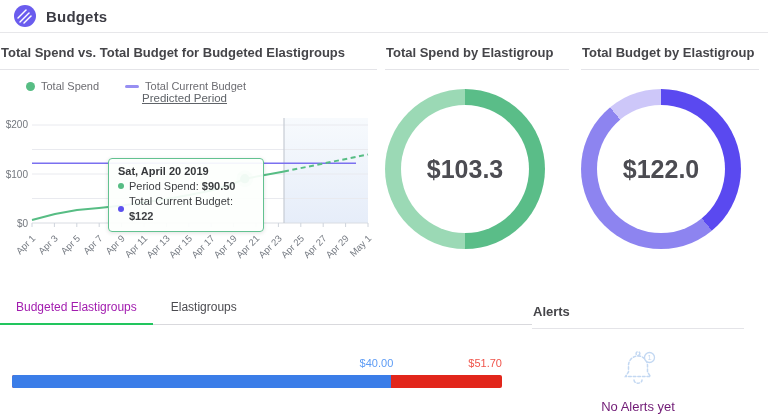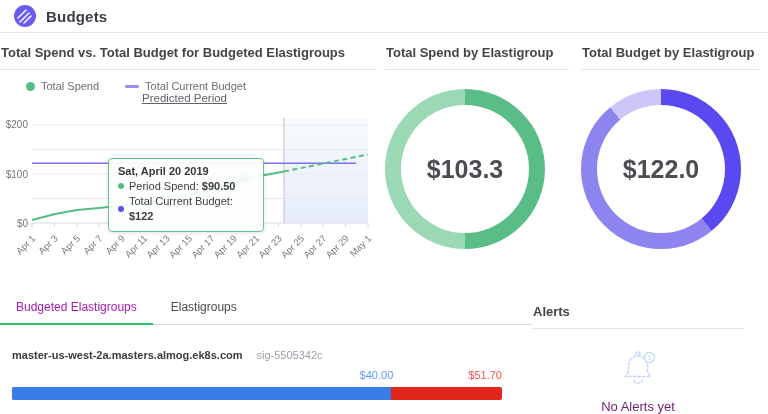--- a/index.html
+++ b/index.html
@@ -203,24 +203,20 @@
   </div>
 
   <div class="bottom-row">
     <section class="groups-col">
       <div class="tabs">
         <div class="tab active">Budgeted Elastigroups</div>
         <div class="tab">Elastigroups</div>
       </div>
 
       <div class="group-row">
-        <div class="group-head">
-          <span class="g-name">master-us-west-2a.masters.almog.ek8s.com</span>
-          <span class="g-sig">sig-5505342c</span>
-        </div>
         <div class="bar-labels">
           <span class="lbl-blue" style="right: 22.6%;">$40.00</span>
           <span class="lbl-red">$51.70</span>
         </div>
         <div class="budget-bar" style="background: rgb(226, 38, 27);">
           <div class="bar-fill" style="background: rgb(59, 125, 232); width: 77.4%;"></div>
         </div>
       </div>
     </section>
 

